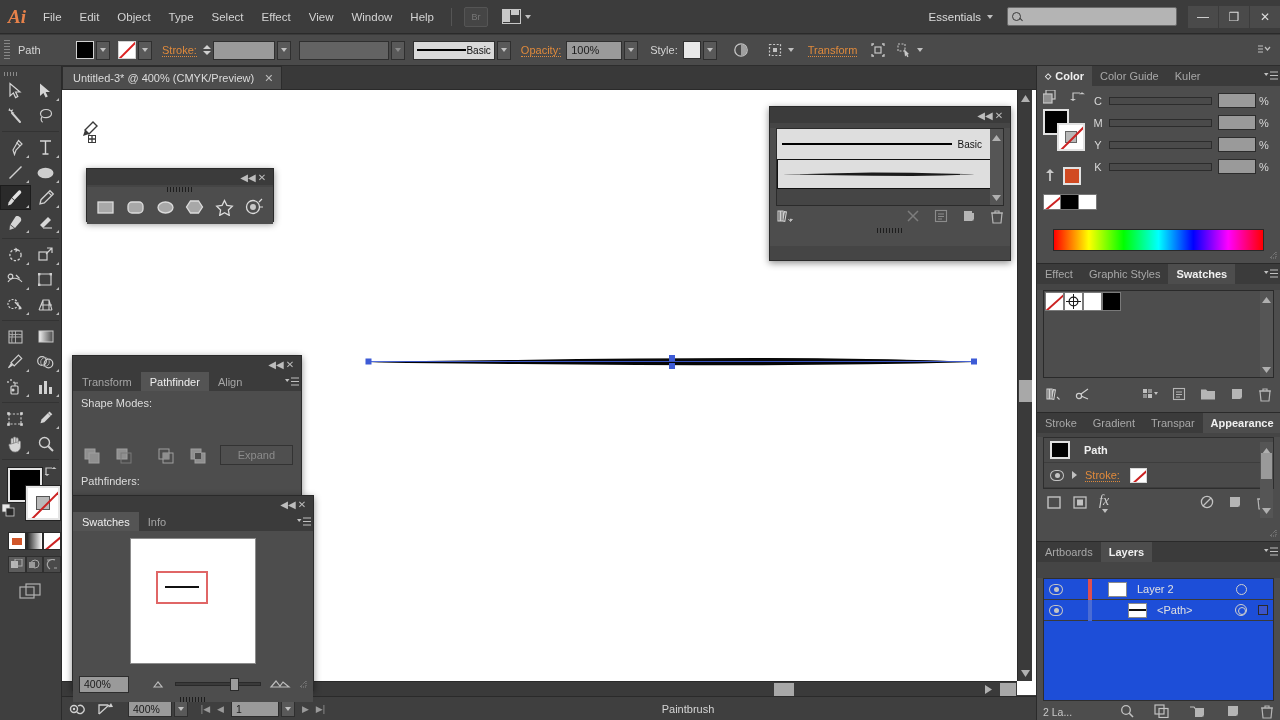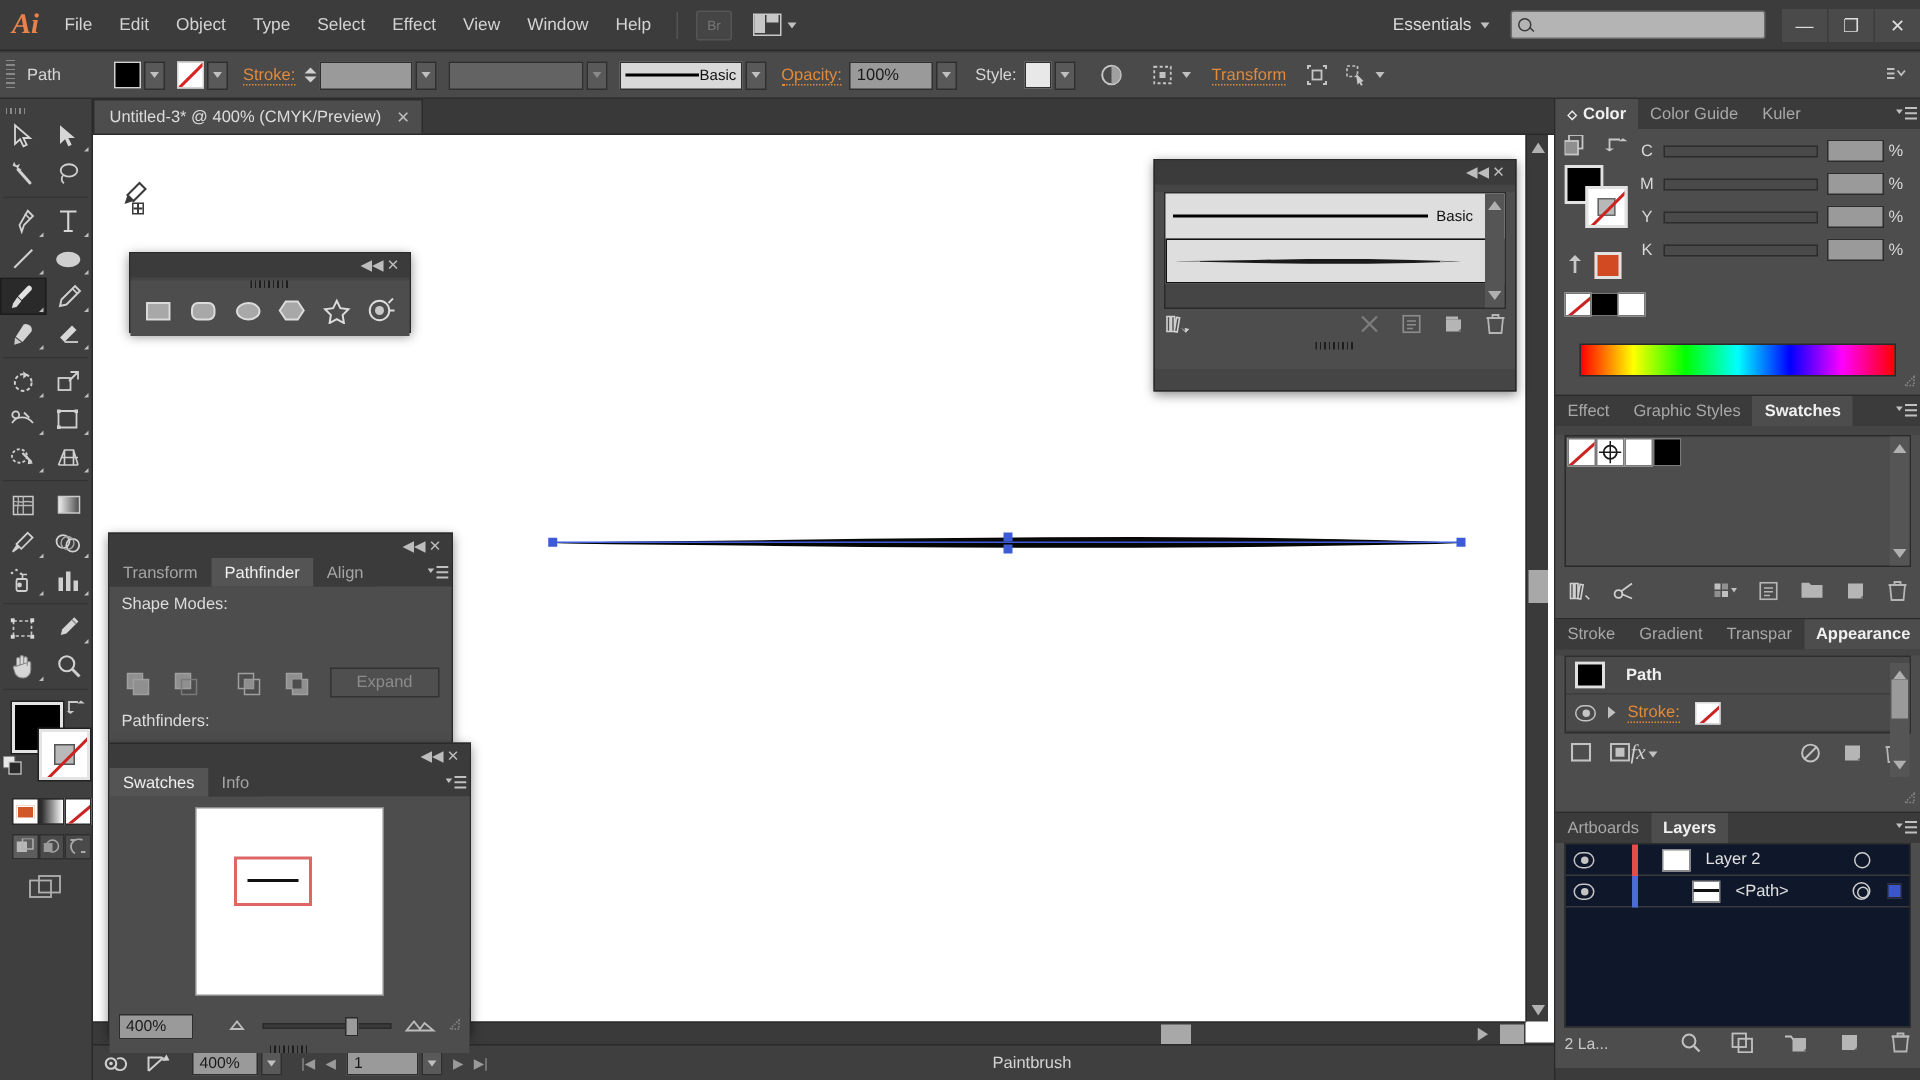--- a/index.html
+++ b/index.html
@@ -1209,21 +1209,21 @@
           <svg width="14" height="13" viewBox="0 0 14 13">
               <rect x="1" y="1" width="12" height="11" fill="none" stroke="#c2c2c2" stroke-width="1.4"></rect>
             </svg>
         </div>
         <div style="margin-left:12px">
           <svg width="14" height="13" viewBox="0 0 14 13">
               <rect x="1" y="1" width="12" height="11" fill="none" stroke="#c2c2c2" stroke-width="1.3"></rect>
               <rect x="4" y="3.5" width="6" height="6" fill="#c2c2c2"></rect>
             </svg>
         </div>
-        <div style="margin-left:0;display:flex;align-items:center;">
+        <div style="margin-left:12px;display:flex;align-items:center;flex-direction:column;">
           <span style="font-family:'Liberation Serif',serif;font-style:italic;font-size:14px;color:#d0d0d0;">fx</span>
           <span style="margin-left:2px;" class="tri-down"></span>
         </div>
         <div style="margin-left:auto;display:flex;gap:14px;align-items:center;">
           <div>
             <svg width="14" height="14" viewBox="0 0 14 14">
                 <circle cx="7" cy="7" r="5.6" fill="none" stroke="#c2c2c2" stroke-width="1.3"></circle>
                 <path d="M3 11L11 3" stroke="#c2c2c2" stroke-width="1.3"></path>
               </svg>
           </div>
@@ -1254,21 +1254,21 @@
       <div class="dtab">Artboards</div>
       <div class="dtab active">Layers</div>
       <div class="pmenu">
         <svg width="14" height="12" viewBox="0 0 14 12">
             <path d="M6 2h8M6 5.5h8M6 9h8" stroke="#c0c0c0" stroke-width="1.2"></path>
             <path d="M0 3l2.2 3L4.5 3z" fill="#c0c0c0"></path>
           </svg>
       </div>
     </div>
     <div class="panel-body" style="height:150px;position:relative;">
-      <div style="margin:0 6px 0 6px;border:1px solid #2e2e2e;background:#0f172a;height:123px;">
+      <div style="margin:16px 6px 0 6px;border:1px solid #2e2e2e;background:#1d4ed8;height:123px;">
 
         <div class="layer-row">
           <div style="width:24px;display:flex;justify-content:center;">
               <div class="eye"></div>
             </div>
           <div style="width:20px;"></div>
           <div class="lcolor" style="background:#e04f4f"></div>
           <div style="width:16px;"></div>
           <div class="lthumb"></div>
           <div style="margin-left:10px;flex:1;">Layer 2</div>

